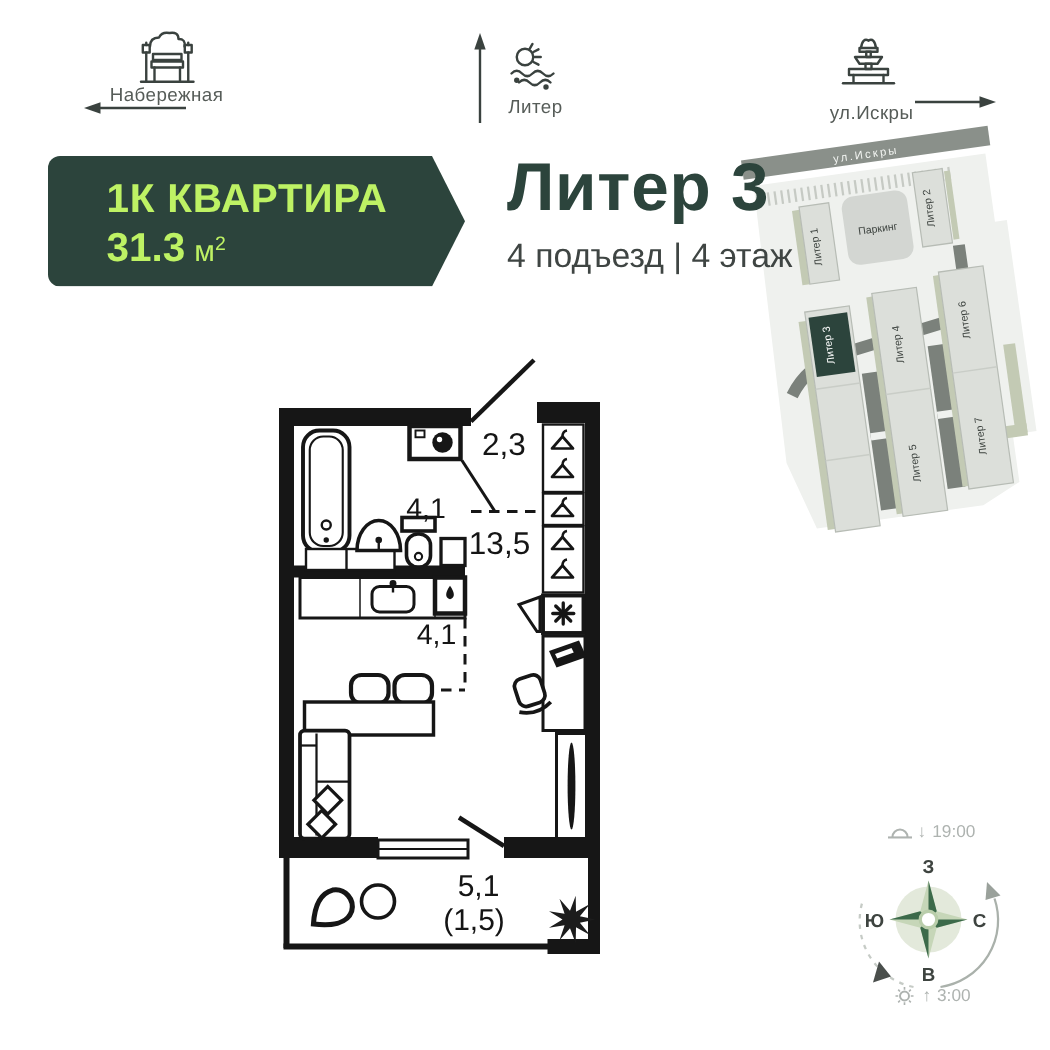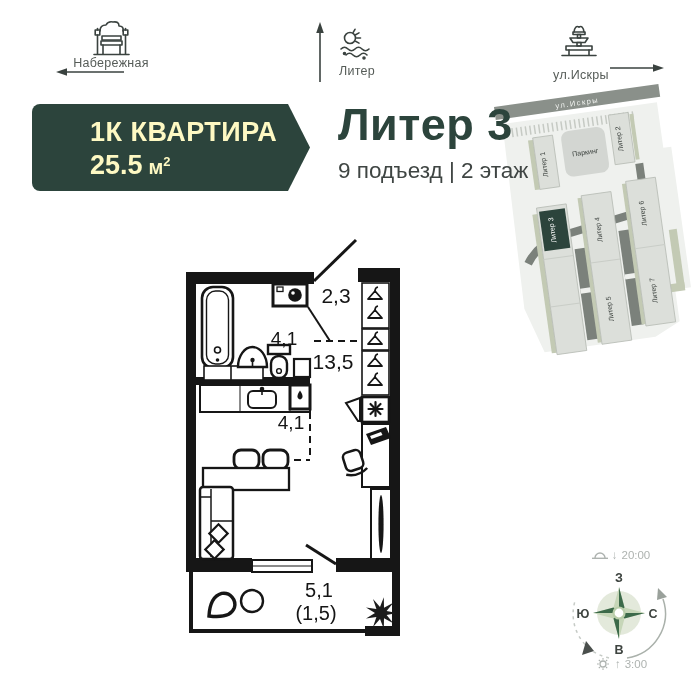--- a/index.html
+++ b/index.html
@@ -6,26 +6,26 @@
   html,body { width:700px; height:700px; }
   body { background:#ffffff; font-family:"Liberation Sans", sans-serif; position:relative; overflow:hidden; }
   .abs { position:absolute; }
   svg text { font-family:"Liberation Sans", sans-serif; }
 
   
   .lm-label { position:absolute; width:120px; text-align:center; font-size:12.5px; color:#565c58; letter-spacing:.3px; }
 
   
   .badge { position:absolute; left:32px; top:104px; width:278px; height:87px;
-           background:#2c443c; color:#fef9c3; border-radius:8px 0 0 8px;
+           background:#2c443c; color:#bef264; border-radius:8px 0 0 8px;
            clip-path:polygon(0 0, calc(100% - 22px) 0, 100% 50%, calc(100% - 22px) 100%, 0 100%);
-           padding:13px 0 0 58px; }
+           padding:13px 0 0 39px; }
   .badge .line1 { font-size:27px; font-weight:bold; letter-spacing:.5px; }
   .badge .line2 { font-size:27px; font-weight:bold; margin-top:2px; }
-  .badge .unit  { font-size:20px; font-weight:bold; margin-left:6px; }
+  .badge .unit  { font-size:20px; font-weight:normal; margin-left:6px; }
   .badge sup    { font-size:13px; }
 
   
   .title    { position:absolute; left:338px; top:99px;  color:#2c443c; font-size:45px; font-weight:bold; letter-spacing:.5px; }
   .subtitle { position:absolute; left:338px; top:158px; color:#3f4543; font-size:22.5px; }
 
   
   .sun-row { position:absolute; width:90px; display:flex; align-items:center; justify-content:center; gap:4px;
              color:#aeb3b0; font-size:11.5px; }
 </style>
@@ -301,34 +301,34 @@
   </g>
 </svg>
 
 <div class="lm-label" style="left:51px; top:56px">Набережная</div>
 <div class="lm-label" style="left:297px; top:64px">Литер</div>
 <div class="lm-label" style="left:521px; top:68px">ул.Искры</div>
 
 <div class="badge">
   <div class="line1">1К КВАРТИРА</div>
   <div class="line2">
-    <span>25.5</span><span class="unit"><span>м</span><sup>2</sup></span>
+    <span>31.3</span><span class="unit"><span>м</span><sup>2</sup></span>
   </div>
 </div>
 
 <div class="title">Литер 3</div>
-<div class="subtitle">9 подъезд | 2 этаж</div>
+<div class="subtitle">4 подъезд | 4 этаж</div>
 
 <div class="sun-row" style="left:576px; top:549px">
   <svg width="16" height="10" viewBox="0 0 16 10">
     <path d="M3,8 a5,5 0 0 1 10,0" fill="none" stroke="#aeb3b0" stroke-width="1.4"></path>
     <line x1="0" y1="8.3" x2="16" y2="8.3" stroke="#aeb3b0" stroke-width="1.4"></line>
   </svg>
   <span>↓</span>
-  <span>20:00</span>
+  <span>19:00</span>
 </div>
 
 <div class="sun-row" style="left:576px; top:658px">
   <svg width="16" height="12" viewBox="0 0 16 12">
     <circle cx="8" cy="6" r="3" fill="none" stroke="#aeb3b0" stroke-width="1.3"></circle>
     <g stroke="#aeb3b0" stroke-width="1.1">
       <line x1="8" y1="0" x2="8" y2="1.8"></line>
         <line x1="8" y1="10.2" x2="8" y2="12"></line>
       <line x1="2" y1="6" x2="3.8" y2="6"></line>
         <line x1="12.2" y1="6" x2="14" y2="6"></line>

